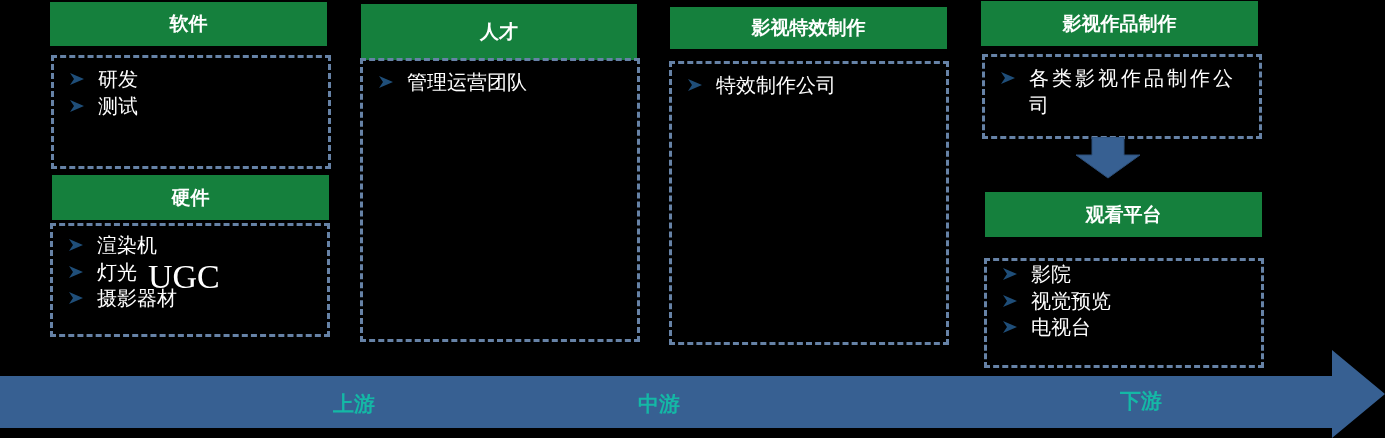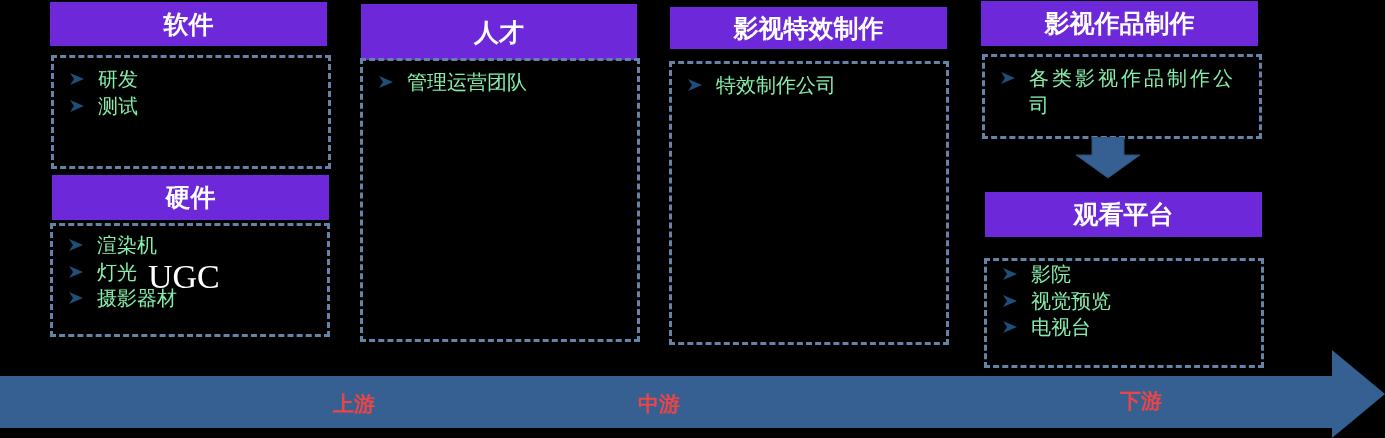--- a/index.html
+++ b/index.html
@@ -2,47 +2,47 @@
 <html><head>
   <meta charset="utf-8">
   <style>
     html, body { margin: 0; padding: 0; }
     body {
       width: 1385px; height: 438px; background: #000000;
       position: relative; overflow: hidden;
       font-family: "DejaVu Sans", "Liberation Sans", sans-serif;
     }
     .hdr {
-      position: absolute; background: #6d28d9; color: #ffffff;
-      font-weight: bold; font-size: 25px; text-align: center;
+      position: absolute; background: #15803d; color: #ffffff;
+      font-weight: bold; font-size: 19px; text-align: center;
       display: flex; align-items: center; justify-content: center;
       box-sizing: border-box;
     }
     .box {
       position: absolute; box-sizing: border-box;
       border: 3px dashed #6682a6;
     }
     .list { list-style: none; margin: 0; padding: 0; position: absolute; left: 14px; top: 8px; right: 10px; }
     .list li {
-      color: #86efac; font-size: 20px; line-height: 26.5px;
+      color: #ffffff; font-size: 20px; line-height: 26.5px;
       display: flex; align-items: flex-start;
     }
     .bullet {
       width: 18px; height: 26px; flex: 0 0 18px; margin-right: 12px;
       display: flex; align-items: center; justify-content: center;
     }
     .txt { letter-spacing: 0; }
     .txt.wide { letter-spacing: 3px; }
     .ugc {
       position: absolute; left: 148px; top: 258px; color: #ffffff;
       font-family: Liberation Serif, serif; font-size: 34px;
     }
     .arrow-wrap { position: absolute; left: 0; top: 350px; width: 1385px; height: 88px; }
     .stage-label {
-      position: absolute; color: #ef4444; font-weight: bold; font-size: 21px;
+      position: absolute; color: #14b8a6; font-weight: bold; font-size: 21px;
     }
     .down-arrow { position: absolute; left: 1075px; top: 137px; }
   </style>
 </head>
 <body>
 
 <div class="hdr" style="left:50px; top:2px; width:277px; height:44px;">
   <span>软件</span>
 </div>
 <div class="box" style="left:51px; top:55px; width:280px; height:114px;">

